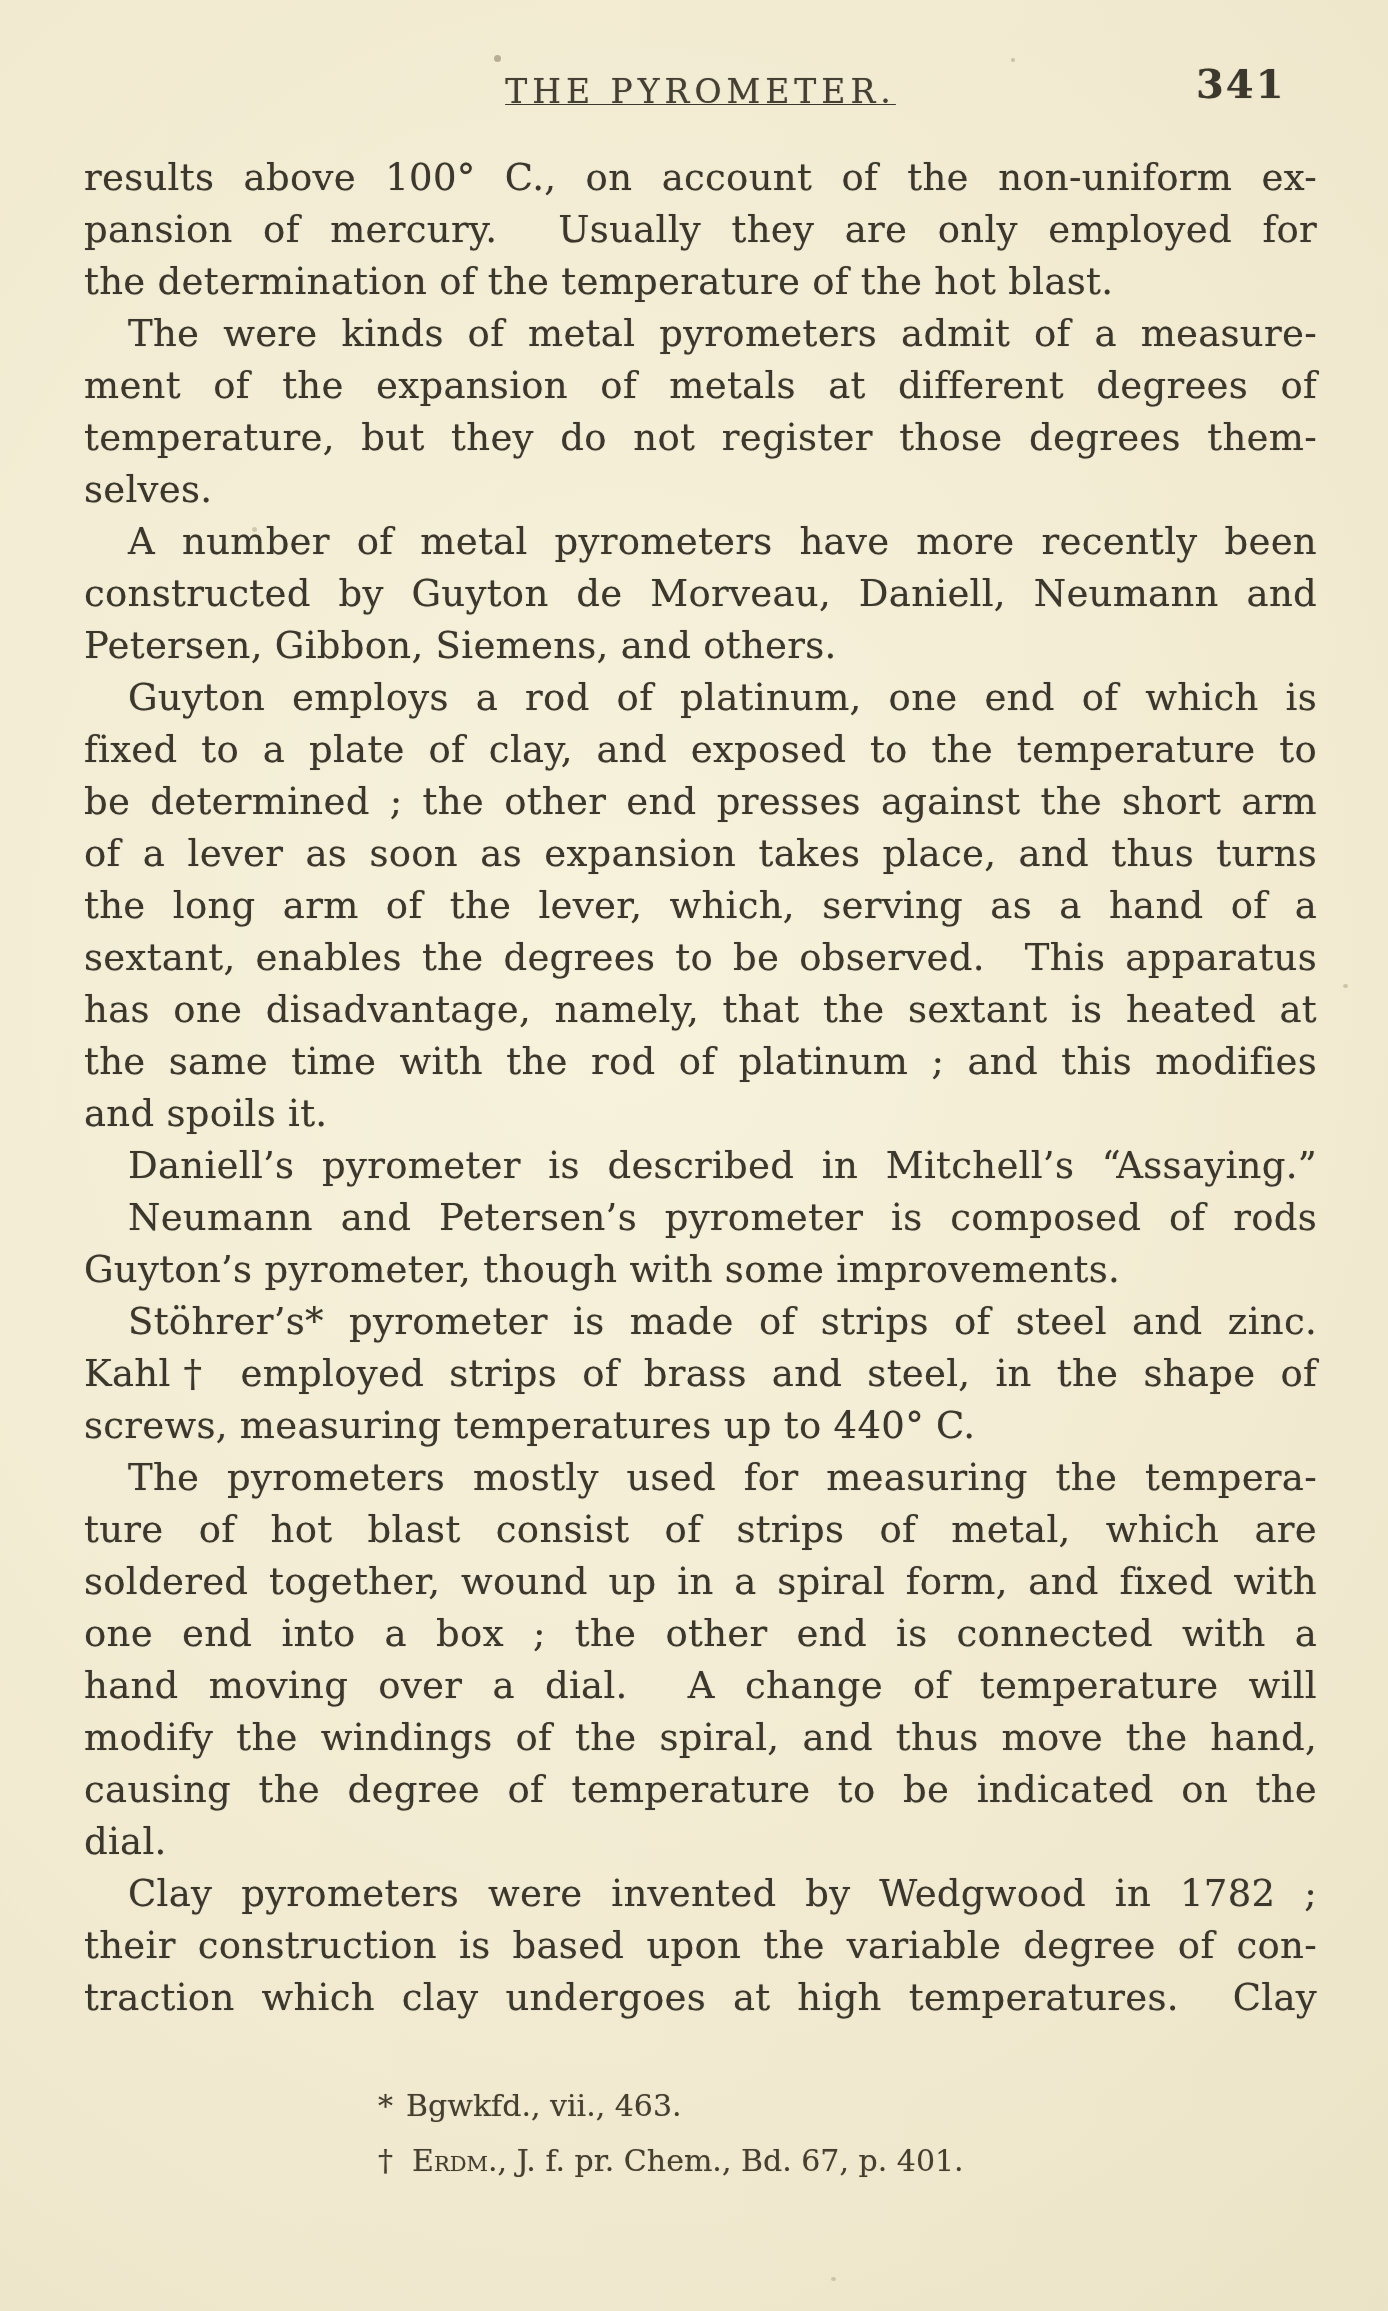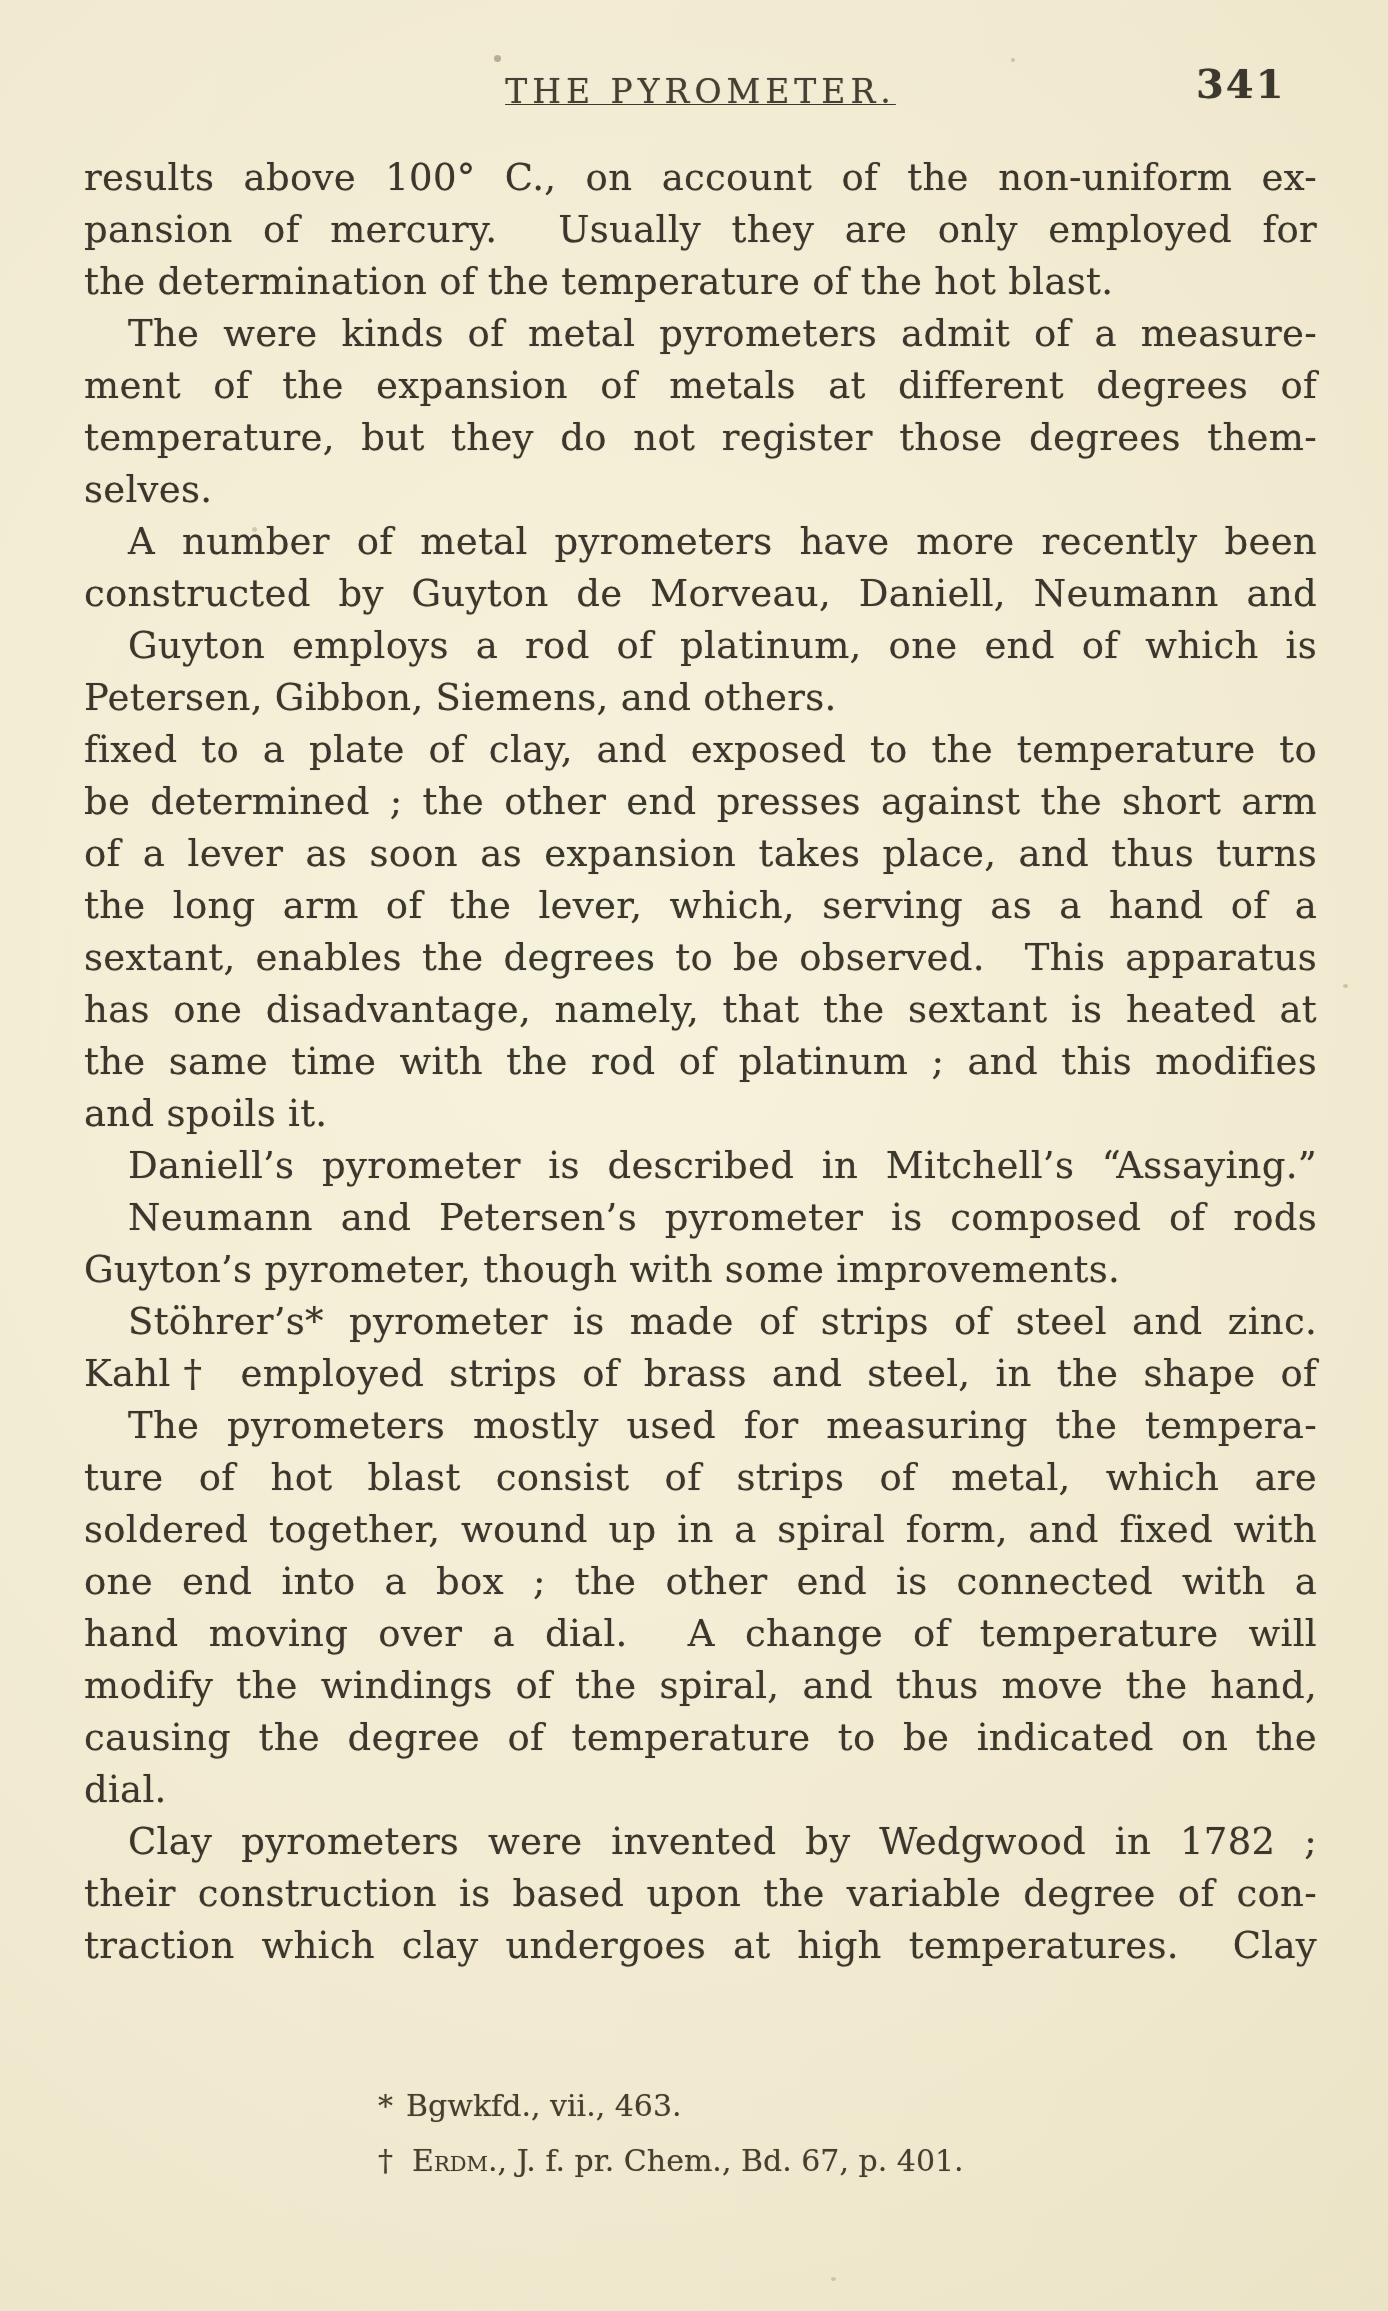--- a/index.html
+++ b/index.html
@@ -84,35 +84,36 @@
   <div class="body-text" id="body-lines">
       <div class="line just">results above 100° C., on account of the non-uniform ex-</div>
       <div class="line just">pansion of mercury.  Usually they are only employed for</div>
       <div class="line">the determination of the temperature of the hot blast.</div>
       <div class="line indent just">The were kinds of metal pyrometers admit of a measure-</div>
       <div class="line just">ment of the expansion of metals at different degrees of</div>
       <div class="line just">temperature, but they do not register those degrees them-</div>
       <div class="line">selves.</div>
       <div class="line indent just">A number of metal pyrometers have more recently been</div>
       <div class="line just">constructed by Guyton de Morveau, Daniell, Neumann and</div>
+      <div class="line">Petersen, Gibbon, Siemens, and others.</div>
       <div class="line indent just">Guyton employs a rod of platinum, one end of which is</div>
-      <div class="line">Petersen, Gibbon, Siemens, and others.</div>
       <div class="line just">fixed to a plate of clay, and exposed to the temperature to</div>
       <div class="line just">be determined ; the other end presses against the short arm</div>
       <div class="line just">of a lever as soon as expansion takes place, and thus turns</div>
       <div class="line just">the long arm of the lever, which, serving as a hand of a</div>
       <div class="line just">sextant, enables the degrees to be observed.  This apparatus</div>
       <div class="line just">has one disadvantage, namely, that the sextant is heated at</div>
       <div class="line just">the same time with the rod of platinum ; and this modifies</div>
       <div class="line">and spoils it.</div>
       <div class="line indent just">Daniell’s pyrometer is described in Mitchell’s “Assaying.”</div>
       <div class="line indent just">Neumann and Petersen’s pyrometer is composed of rods</div>
       <div class="line">Guyton’s pyrometer, though with some improvements.</div>
       <div class="line indent just">Stöhrer’s* pyrometer is made of strips of steel and zinc.</div>
       <div class="line just">Kahl† employed strips of brass and steel, in the shape of</div>
+      <div class="line">screws, measuring temperatures up to 440° C.</div>
       <div class="line indent just">The pyrometers mostly used for measuring the tempera-</div>
       <div class="line just">ture of hot blast consist of strips of metal, which are</div>
       <div class="line just">soldered together, wound up in a spiral form, and fixed with</div>
       <div class="line just">one end into a box ; the other end is connected with a</div>
       <div class="line just">hand moving over a dial.  A change of temperature will</div>
       <div class="line just">modify the windings of the spiral, and thus move the hand,</div>
       <div class="line just">causing the degree of temperature to be indicated on the</div>
       <div class="line">dial.</div>
       <div class="line indent just">Clay pyrometers were invented by Wedgwood in 1782 ;</div>
       <div class="line just">their construction is based upon the variable degree of con-</div>

